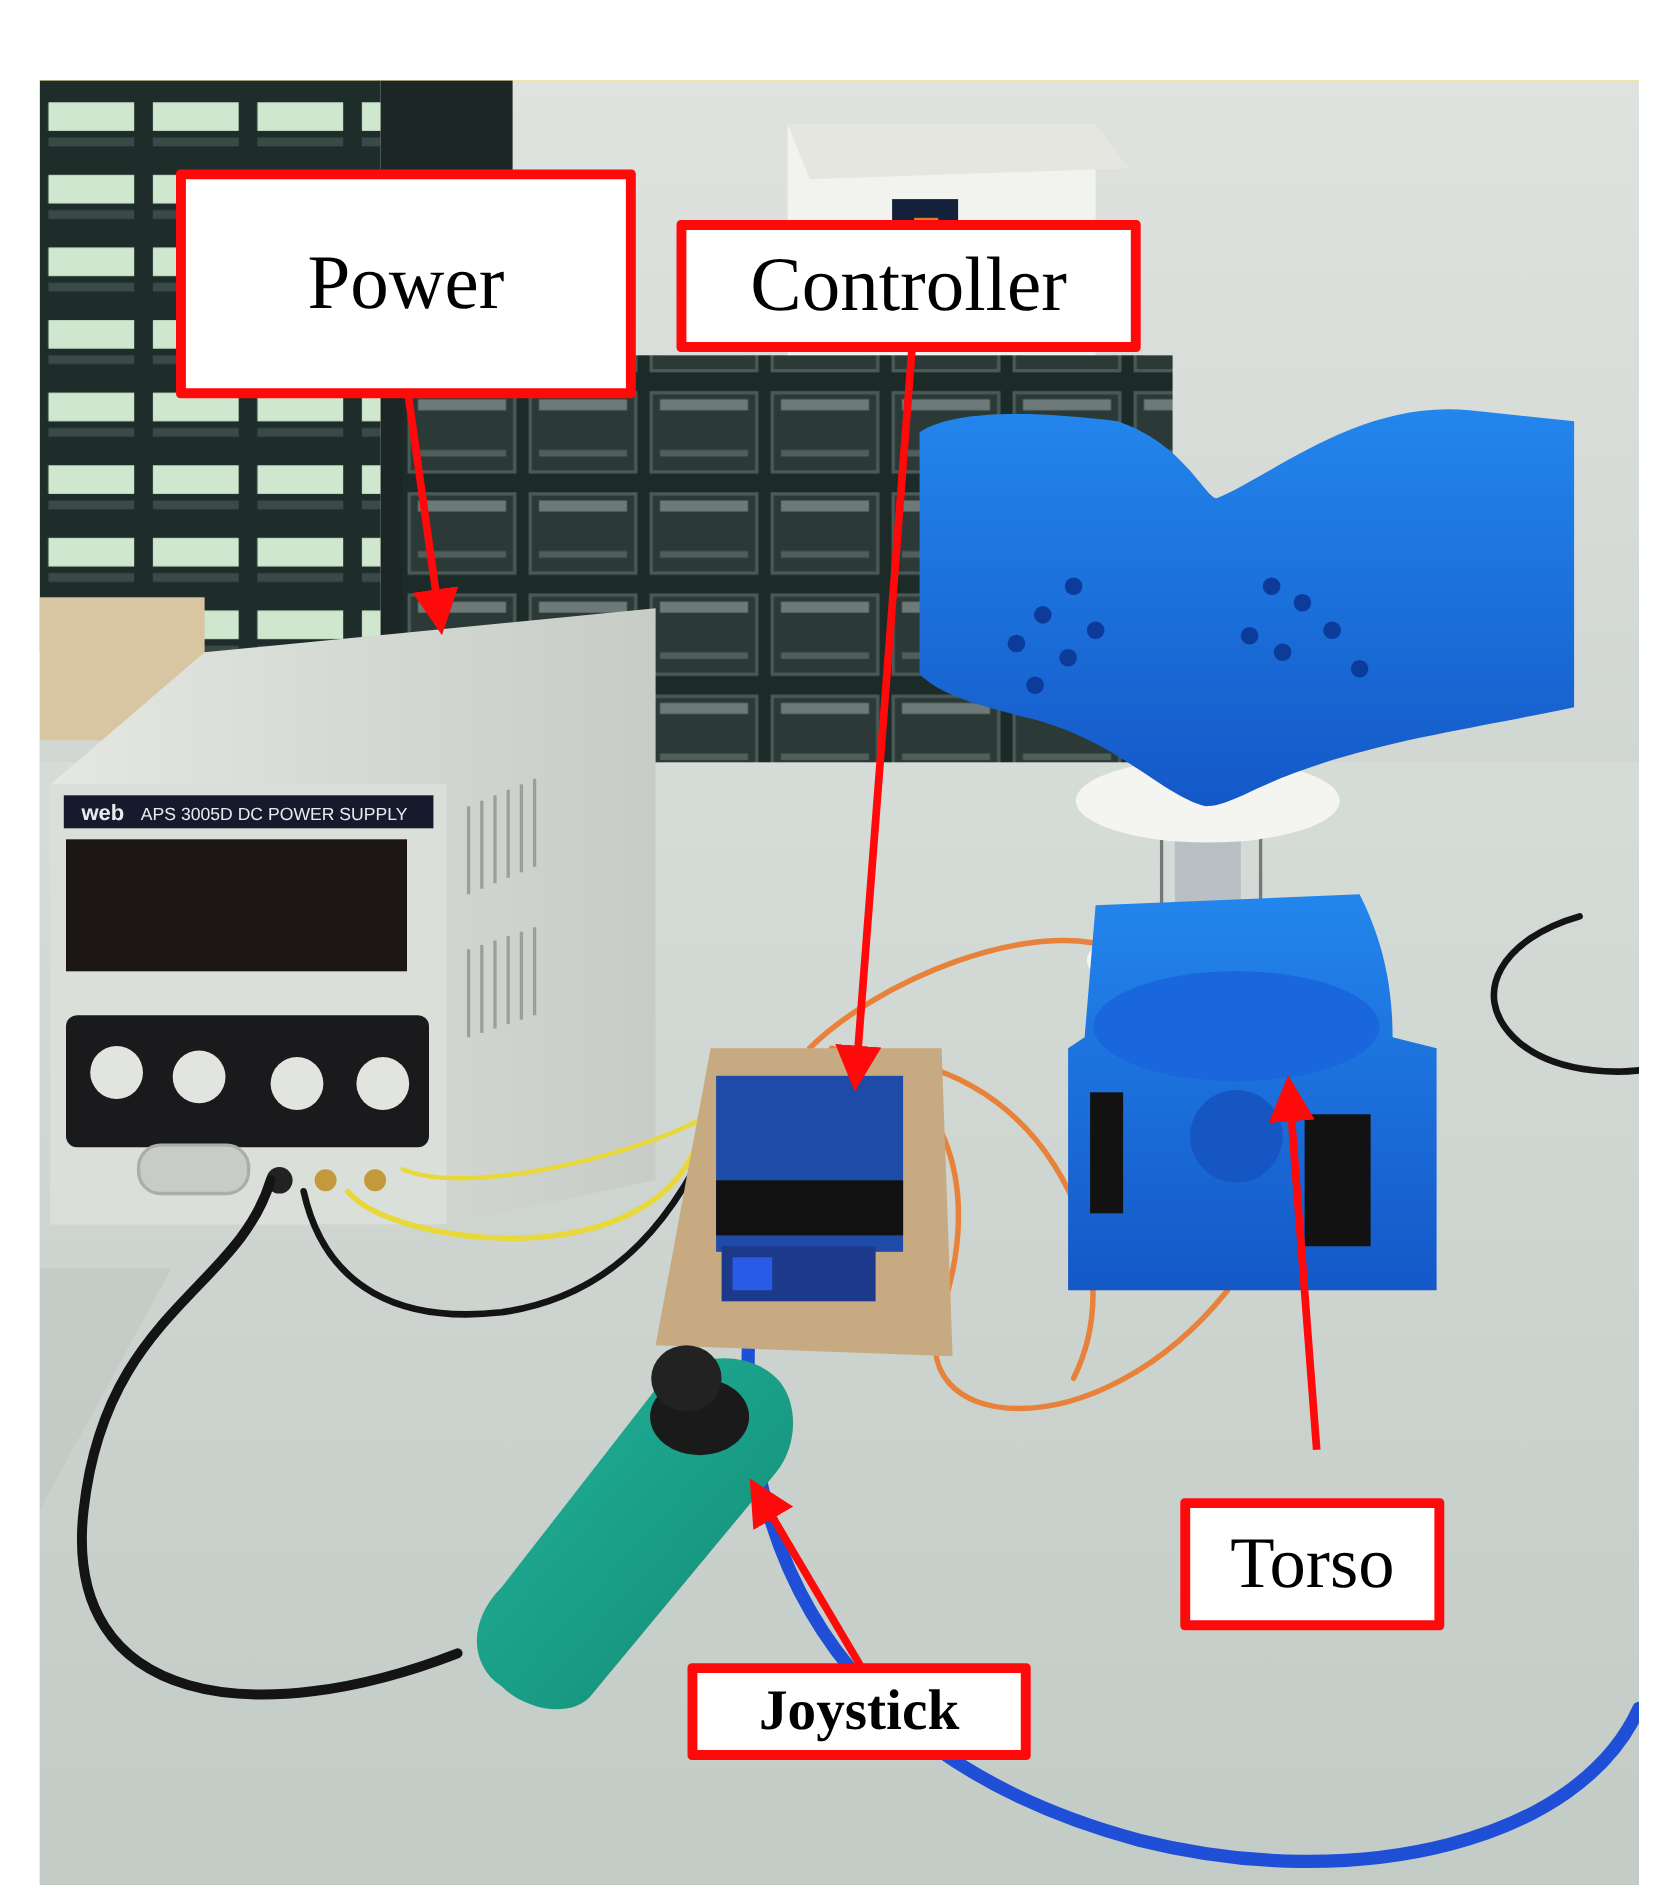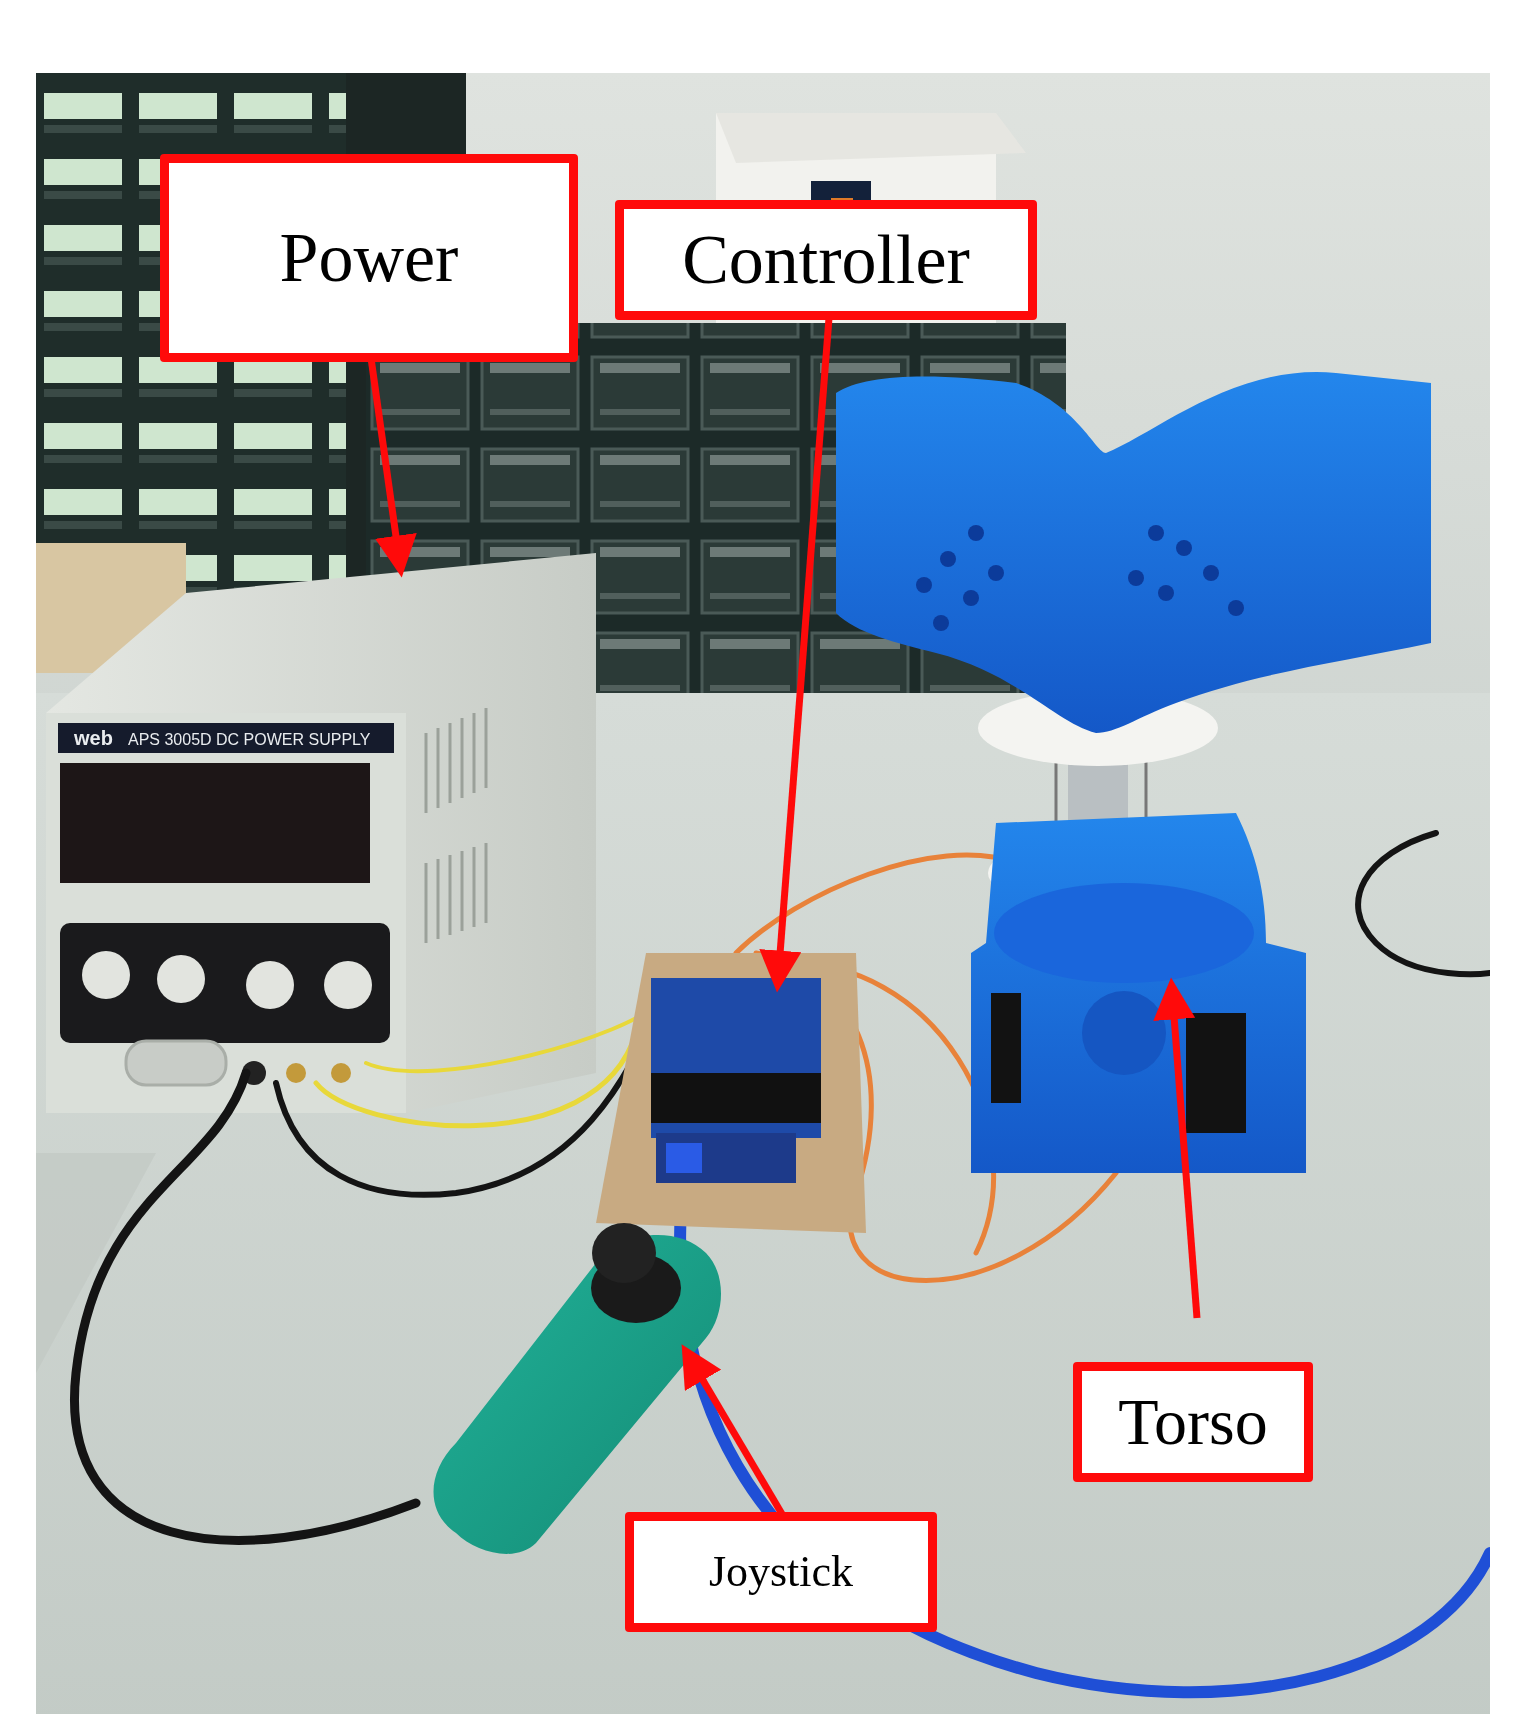--- a/index.html
+++ b/index.html
@@ -176,15 +176,15 @@
 </div>
 
 <div class="label-box" style="left:615px;top:200px;width:422px;height:120px;font-size:70px;justify-content:center;">
   <span>Controller</span>
 </div>
 
 <div class="label-box" style="left:1073px;top:1317px;width:240px;height:120px;font-size:66px;margin-top:45px;">
   <span>Torso</span>
 </div>
 
-<div class="label-box" style="left:625px;top:1512px;width:312px;height:120px;font-size:44px;">
+<div class="label-box" style="left:625px;top:1512px;width:312px;height:88px;font-size:52px;font-weight:bold;">
   <span>Joystick</span>
 </div>
 
 </body></html>

